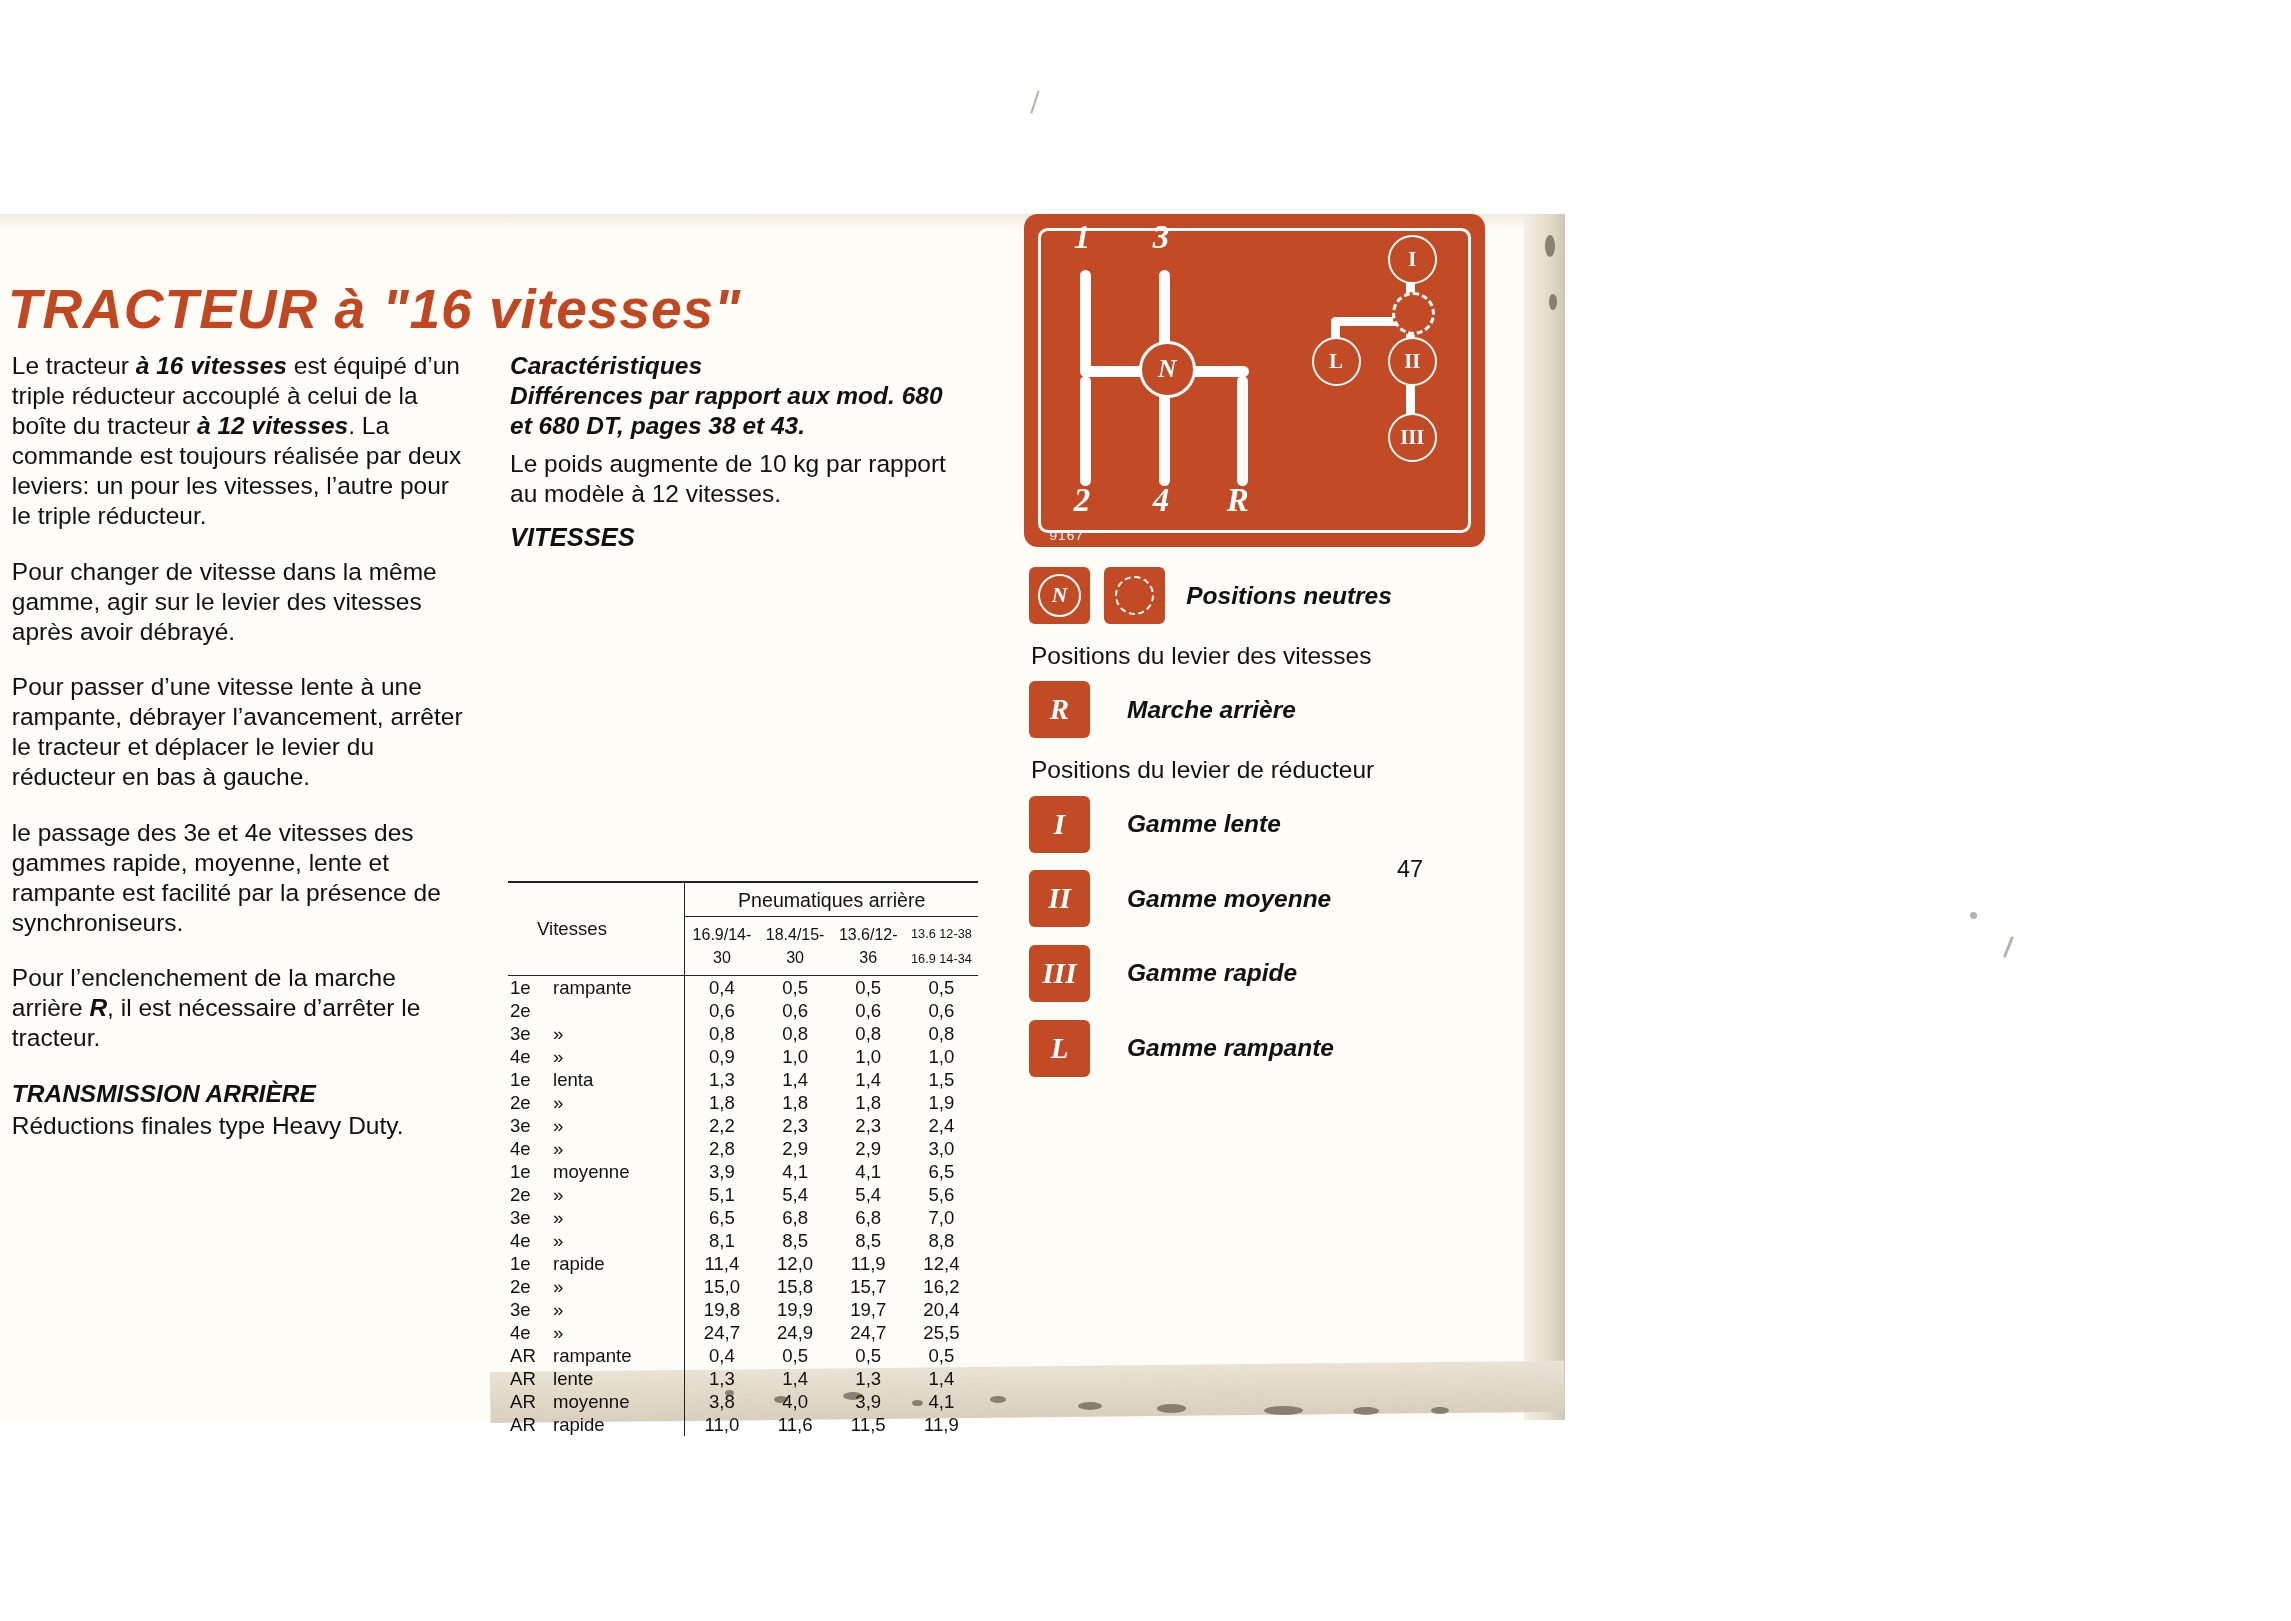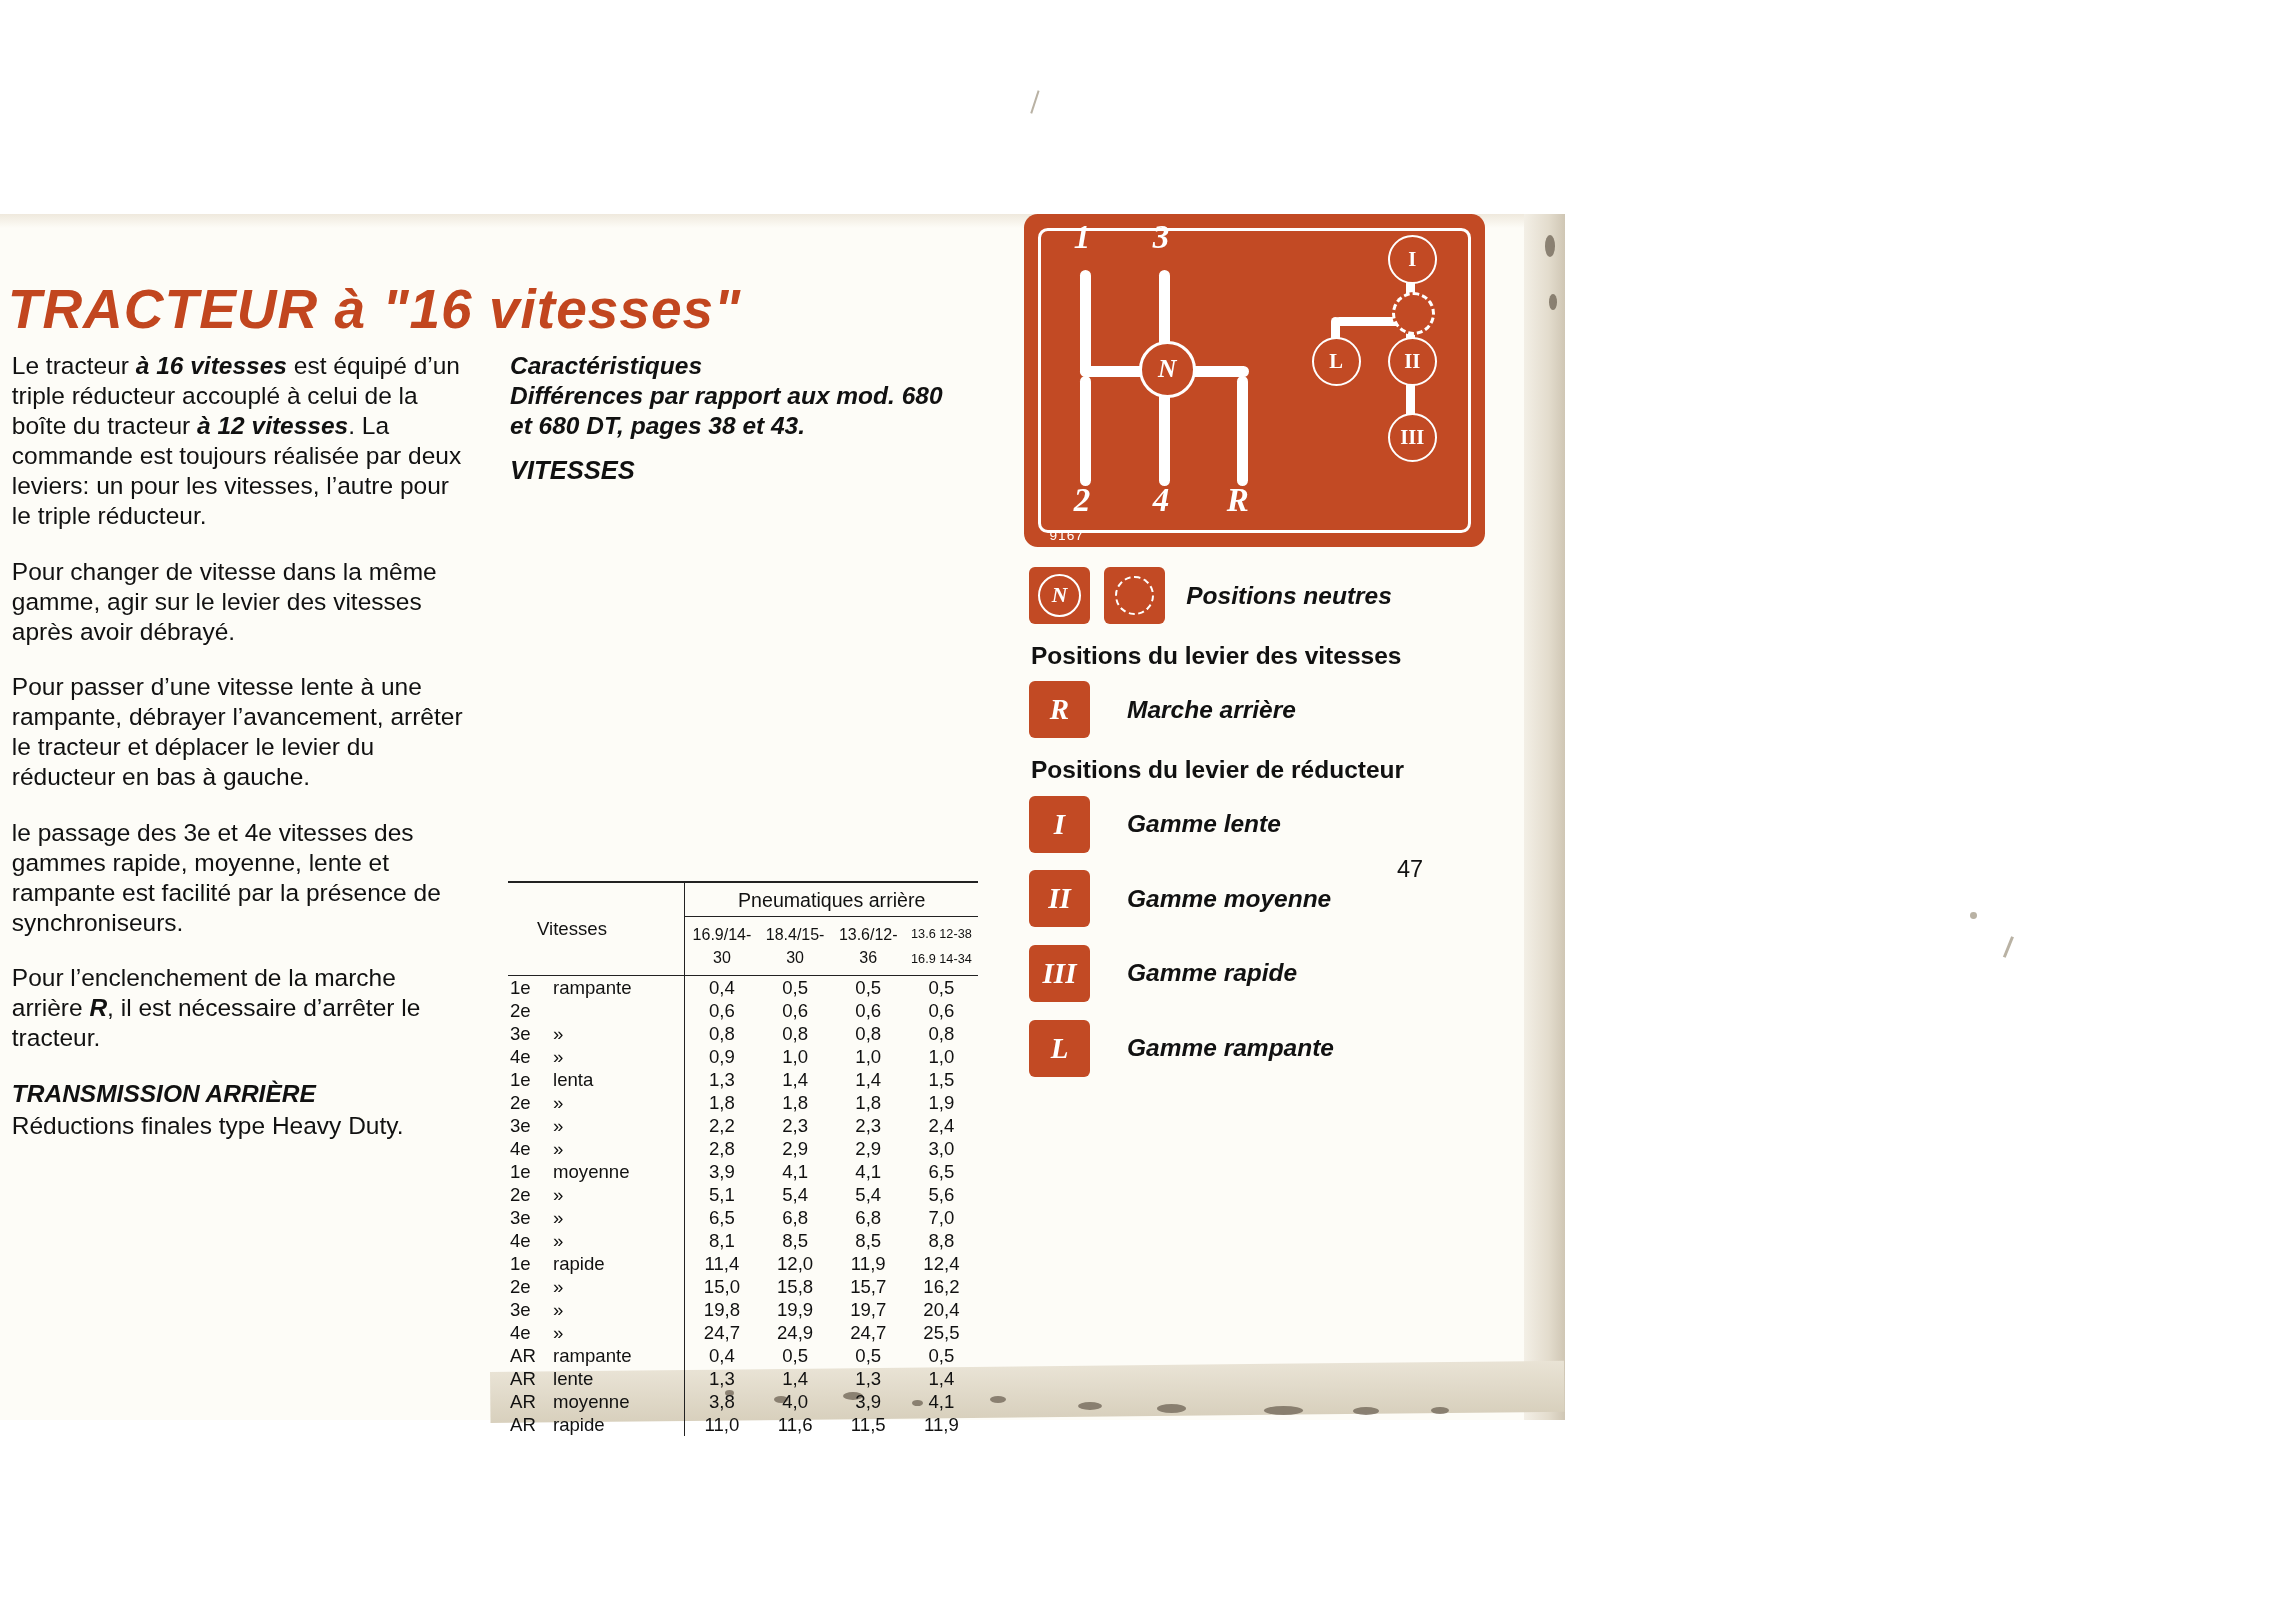--- a/index.html
+++ b/index.html
@@ -234,21 +234,21 @@
     margin-bottom: 17.6px;
   }
   .legend-label {
     margin-left: 21.6px;
     font-size: 24.5px;
     font-style: italic;
     font-weight: bold;
   }
   .legend-head {
     font-size: 24.5px;
-    font-weight: bold;
+    font-weight: normal;
     margin: 5.9px 0 11.8px 2px;
   }
   .mini-n {
     width: 39px; height: 39px;
     border: 2.9px solid #fff;
     border-radius: 50%;
     display:flex; align-items:center; justify-content:center;
     font-size: 21.6px;
   }
   .mini-dash {
@@ -301,20 +301,21 @@
     <p>Pour passer d’une vitesse lente à une rampante, débrayer l’avancement, arrêter le tracteur et déplacer le levier du réducteur en bas à gauche.</p>
     <p>le passage des 3e et 4e vitesses des gammes rapide, moyenne, lente et rampante est facilité par la présence de synchroniseurs.</p>
     <p><span>Pour l’enclenchement de la marche arrière </span><span class="ital-bold">R</span><span>, il est nécessaire d’arrêter le tracteur.</span></p>
     <p class="heading">TRANSMISSION ARRIÈRE</p>
     <p>Réductions finales type Heavy Duty.</p>
   </div>
 
   <div id="col-mid">
     <p class="heading-ital">Caractéristiques</p>
     <p class="heading-ital" style="margin-bottom:7.8px;">Différences par rapport aux mod. 680 et 680 DT, pages 38 et 43.</p>
+    <p><span>Le </span><span class="ital-bold" style="font-style:normal;">poids</span><span> augmente de 10 kg par rapport au modèle à 12 vitesses.</span></p>
     <p class="vitesses-head">VITESSES</p>
   </div>
 
   <table id="speed-table">
     <thead>
       <tr class="rule-top">
         <th rowspan="2" style="width:147px;vertical-align:middle;text-align:left;padding-left:29px;">Vitesses</th>
         <th colspan="4" class="hdr-center vline" style="font-size:19.6px;padding:5.9px 0 3.9px 0;">Pneumatiques arrière</th>
       </tr>
       <tr class="thin-rule">

